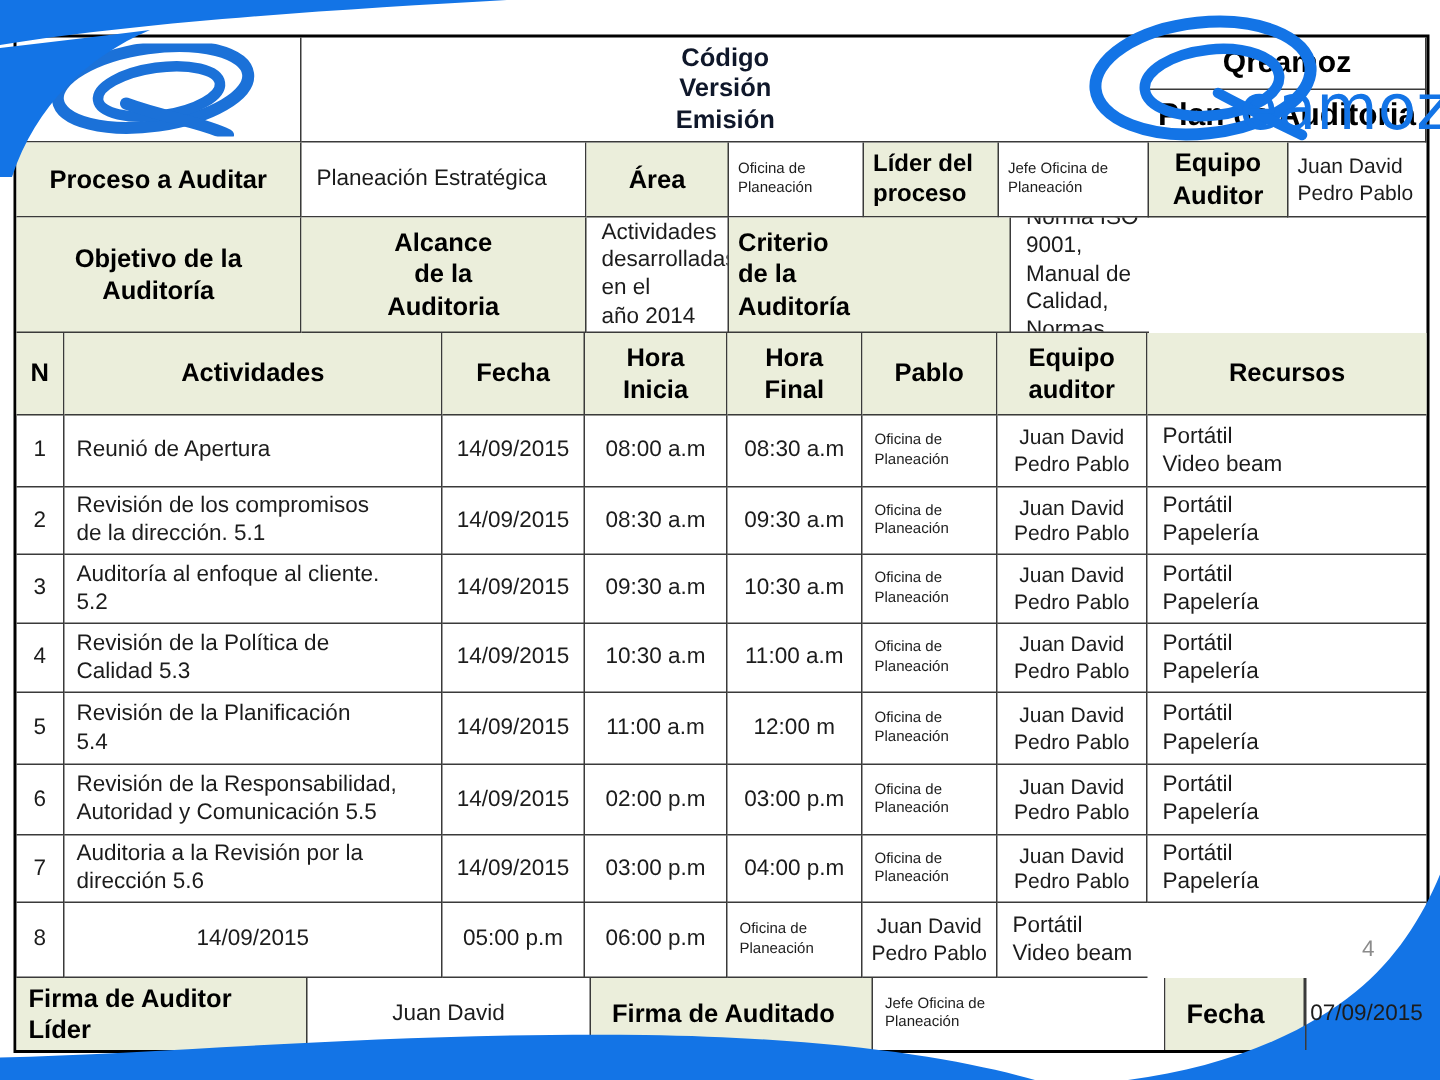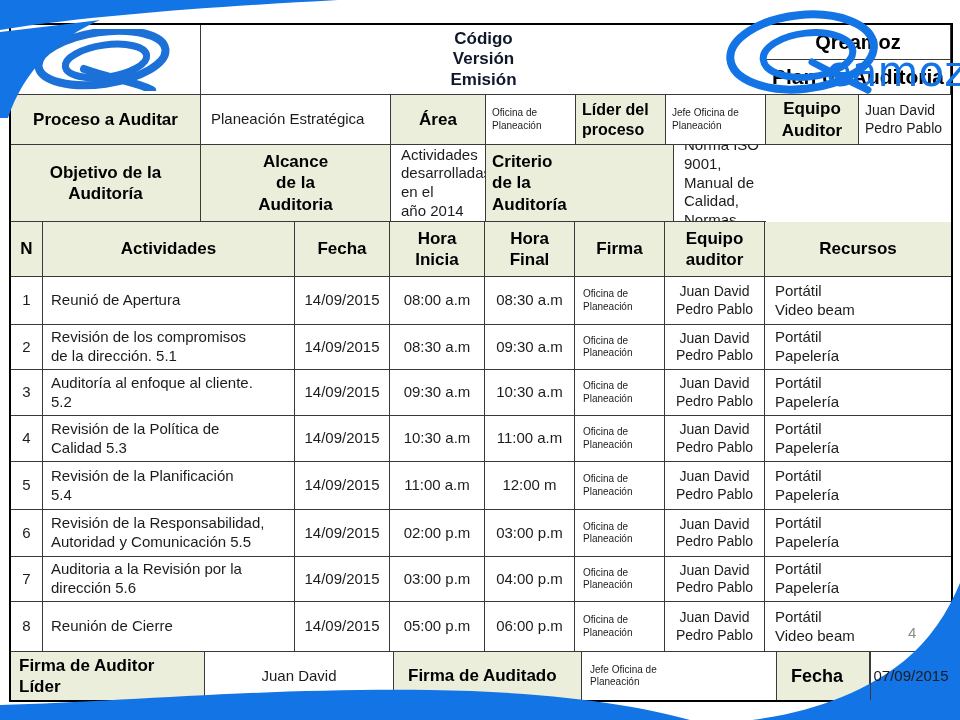--- a/index.html
+++ b/index.html
@@ -109,21 +109,21 @@
     </div>
 
     <div class="sec" style="grid-template-columns:32px 252px 95px 95px 90px 90px 100px 186px;grid-template-rows:55px 48px 45px 46px 46px 48px 47px 45px 50px;">
       <div class="c g">N</div>
       <div class="c g">Actividades</div>
       <div class="c g">Fecha</div>
       <div class="c g">Hora
 Inicia</div>
       <div class="c g">Hora
 Final</div>
-      <div class="c g">Firma</div>
+      <div class="c g">Pablo</div>
       <div class="c g">Equipo
 auditor</div>
       <div class="c g er">Recursos</div>
 
       <div class="c">1</div>
       <div class="c left pad8">Reunió de Apertura</div>
       <div class="c">14/09/2015</div>
       <div class="c">08:00 a.m</div>
       <div class="c">08:30 a.m</div>
       <div class="c left pad8 sm">Oficina de
@@ -205,21 +205,20 @@
       <div class="c">03:00 p.m</div>
       <div class="c">04:00 p.m</div>
       <div class="c left pad8 sm">Oficina de
 Planeación</div>
       <div class="c md">Juan David
 Pedro Pablo</div>
       <div class="c left pad10 er">Portátil
 Papelería</div>
 
       <div class="c">8</div>
-      <div class="c left pad8">Reunión de Cierre</div>
       <div class="c">14/09/2015</div>
       <div class="c">05:00 p.m</div>
       <div class="c">06:00 p.m</div>
       <div class="c left pad8 sm">Oficina de
 Planeación</div>
       <div class="c md">Juan David
 Pedro Pablo</div>
       <div class="c left pad10 er">Portátil
 Video beam</div>
     </div>

